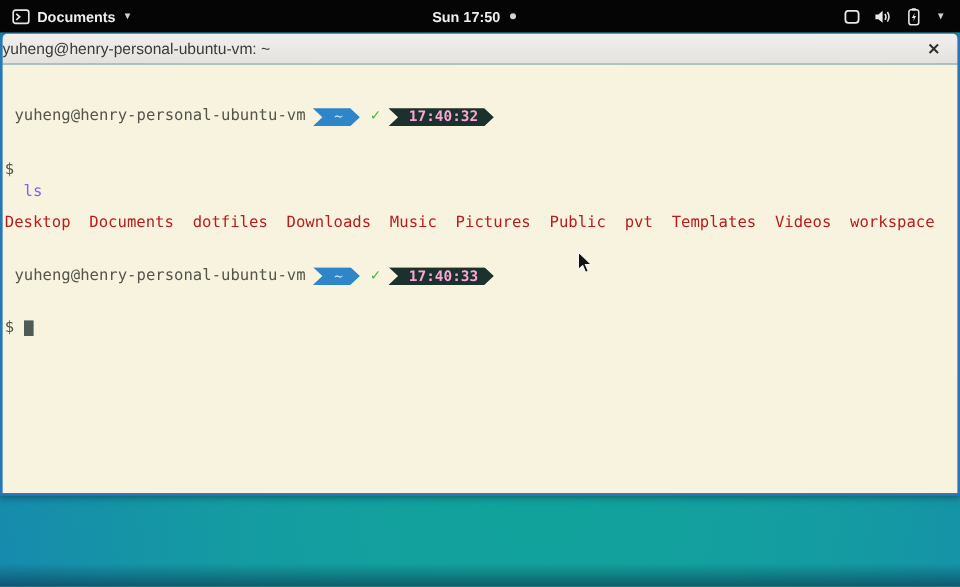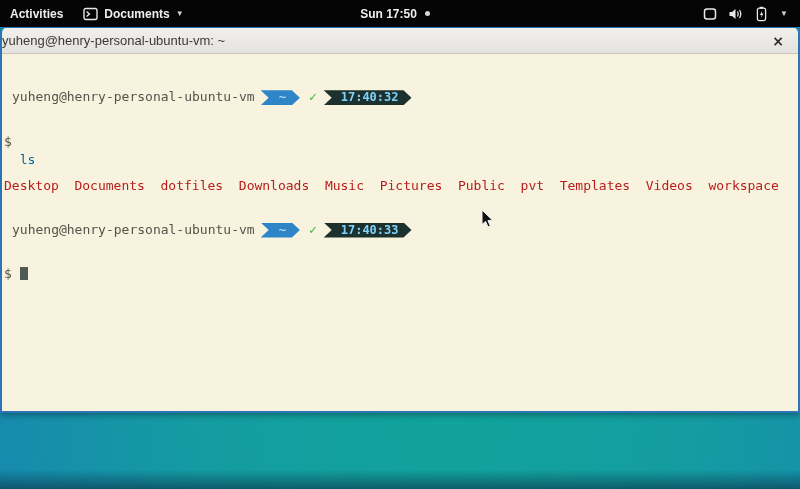--- a/index.html
+++ b/index.html
@@ -66,41 +66,38 @@
     white-space: pre; overflow: hidden;
   }
   .tline { height: 14.7px; display: flex; align-items: center; white-space: pre; }
   .user { color: #55544c; padding-left: 8px; }
   .pl-seg {
     display: inline-block; height: 15px; line-height: 15px;
     clip-path: polygon(0 0, calc(100% - 8px) 0, 100% 50%, calc(100% - 8px) 100%, 0 100%, 8px 50%);
     font-size: 12px; text-align: center;
   }
   .pl-blue { background: #2e86c9; color: #cfe6f7; padding: 0 14px 0 18px; margin-left: 6px; }
-  .pl-dark { background: #1c312d; color: #7dd3fc; padding: 0 13px 0 17px; font-weight: bold; }
+  .pl-dark { background: #1c312d; color: #f9a8d4; padding: 0 13px 0 17px; font-weight: bold; }
   .check { color: #3fba35; font-weight: bold; padding: 0 7px 0 9px; font-size: 13px; }
   .prompt-char { color: #53524a; }
-  .cmd { color: #0369a1; margin-top: 36px; }
+  .cmd { color: #8b5cf6; margin-top: 36px; }
   .dirs { color: #b91c1c; }
   .block-cursor {
     display: inline-block; width: 8px; height: 13px; background: #4e5a55;
     vertical-align: middle; margin-top: -2px;
   }
 
   
   .mouse { position: absolute; left: 480px; top: 209px; z-index: 9; }
 </style>
 </head>
 <body>
 
 <div class="topbar">
   <div class="tb-left">
-    <button class="tb-btn">
-        <span>Activities</span>
-      </button>
     <button class="tb-btn">
       <span class="tb-icon">
         <svg width="15" height="14" viewBox="0 0 15 14">
           <rect x="1" y="1.5" width="13" height="11" rx="2" fill="none" stroke="#e6e6e6" stroke-width="1.4"></rect>
           <polyline points="3.6,4.5 6.4,7 3.6,9.5" fill="none" stroke="#e6e6e6" stroke-width="1.4"></polyline>
         </svg>
       </span>
       <span>Documents</span>
       <span class="caret">▼</span>
     </button>

